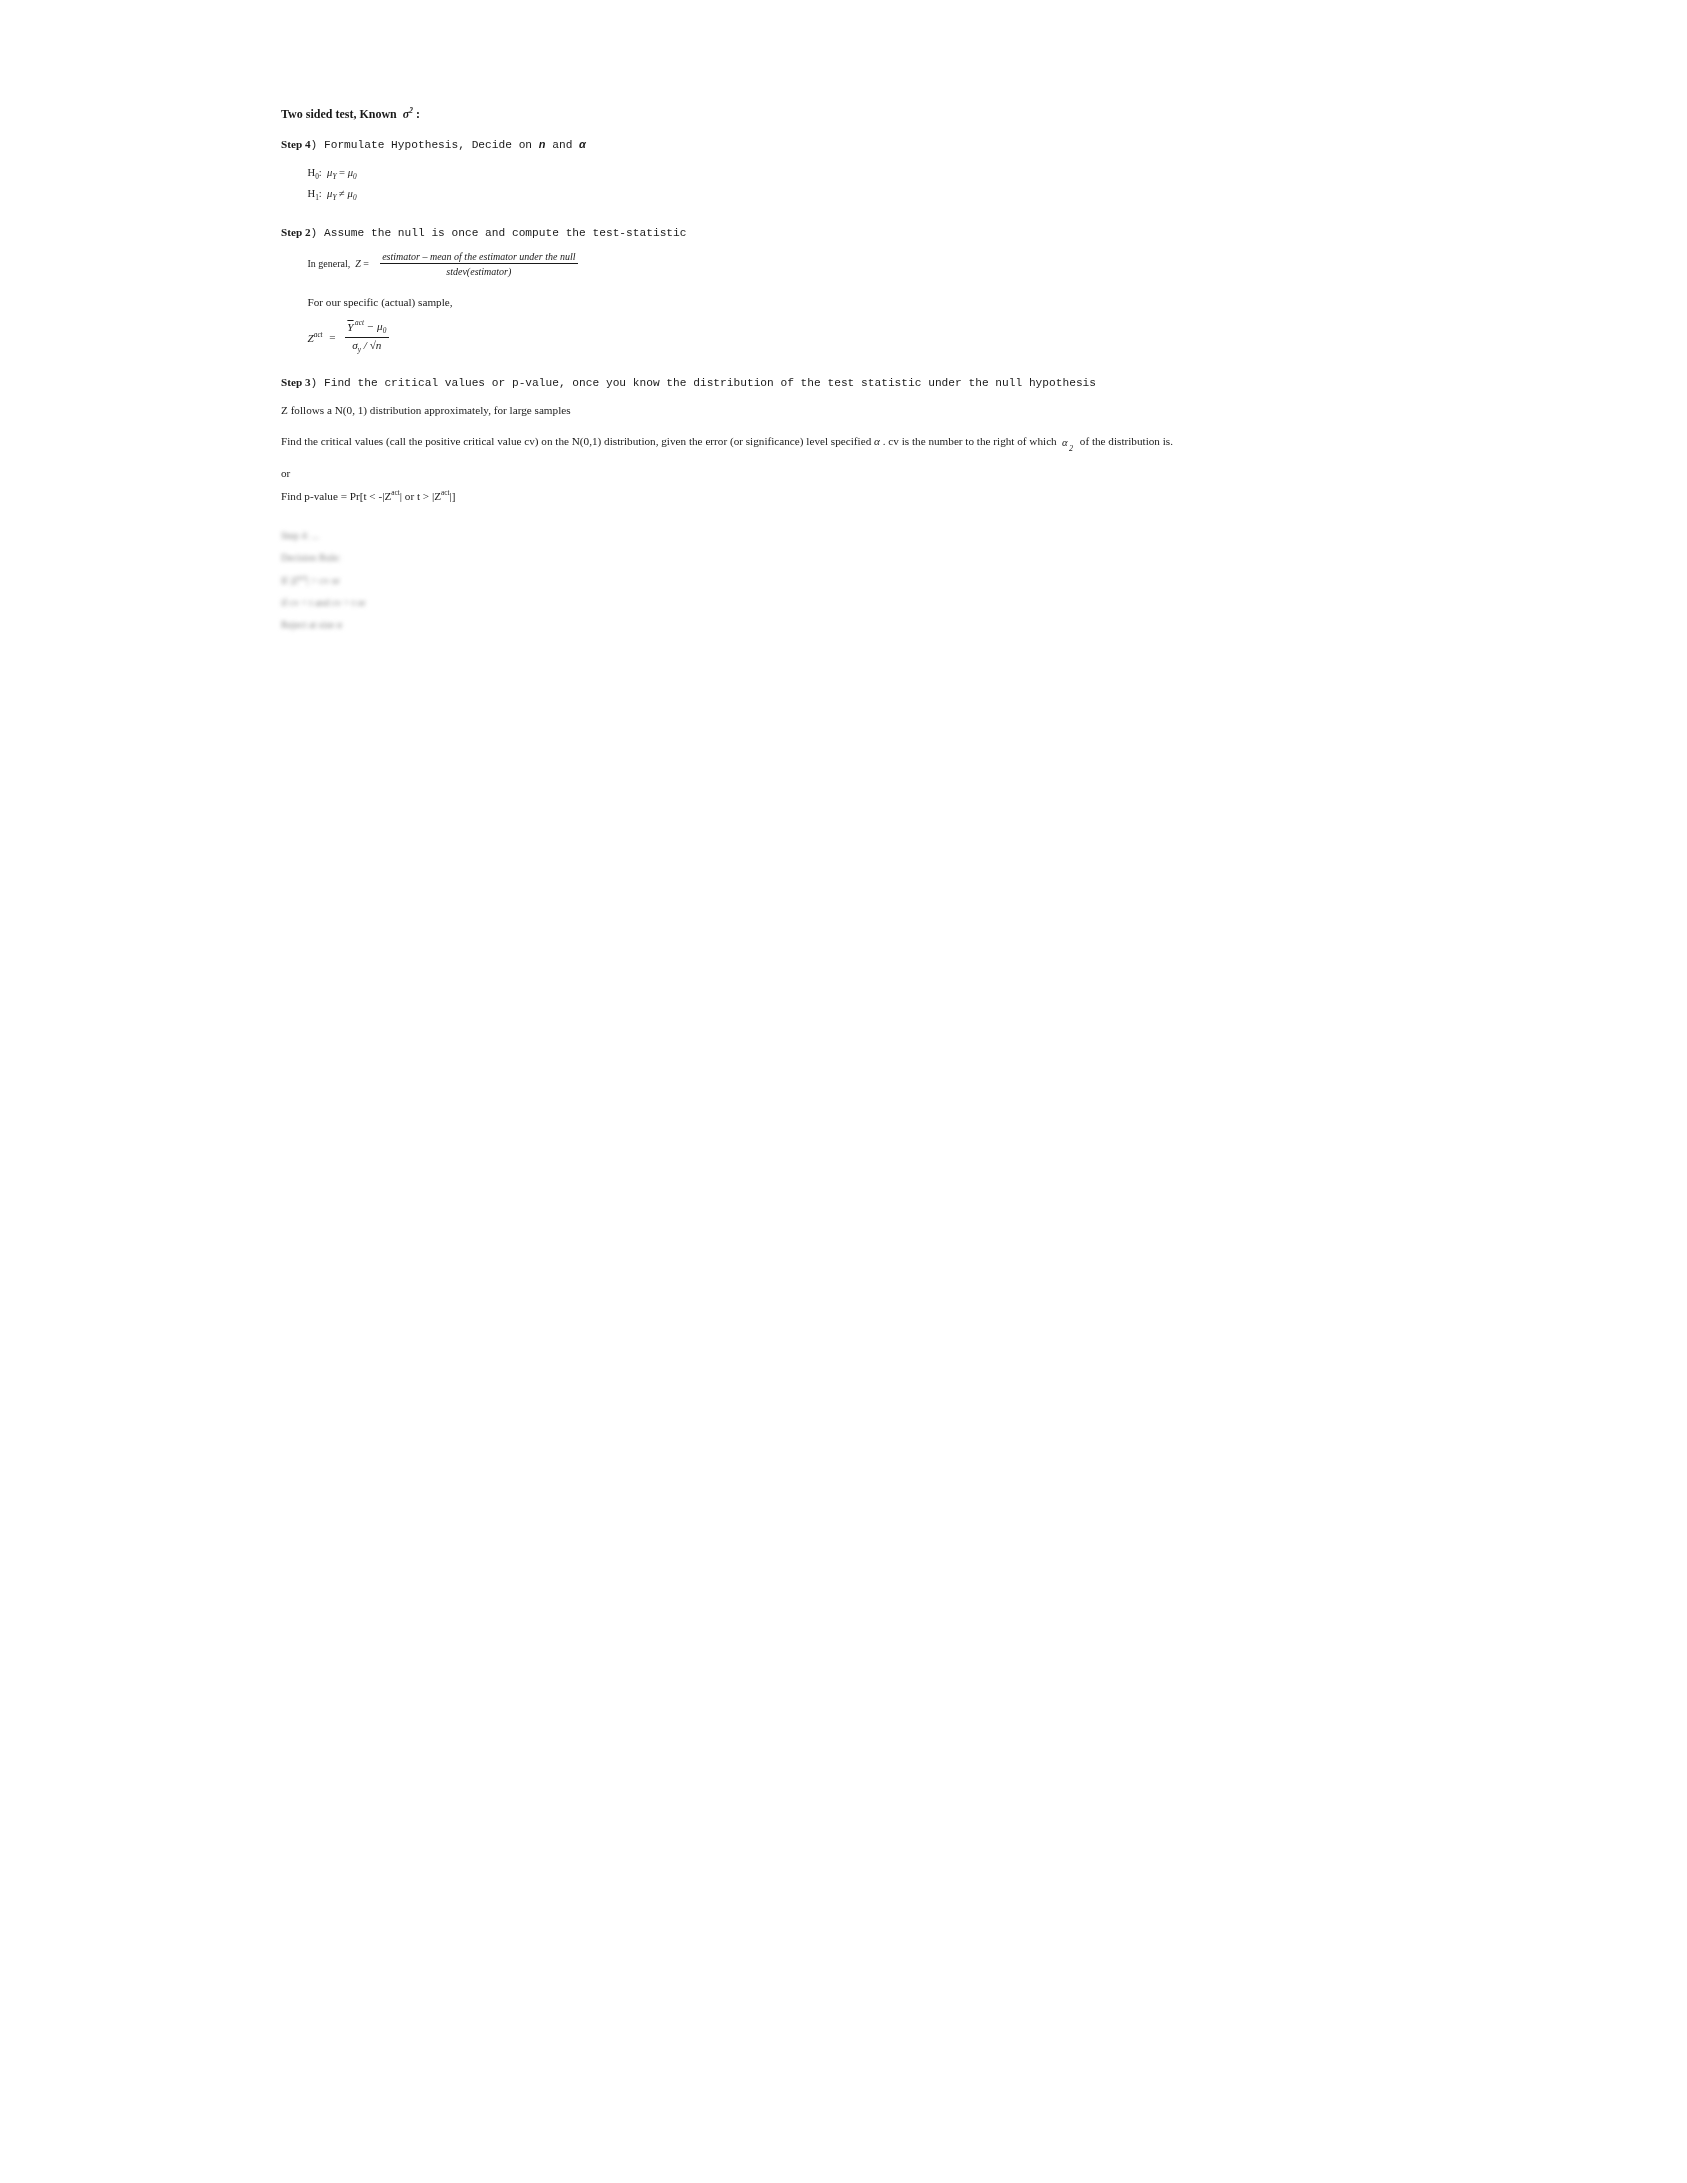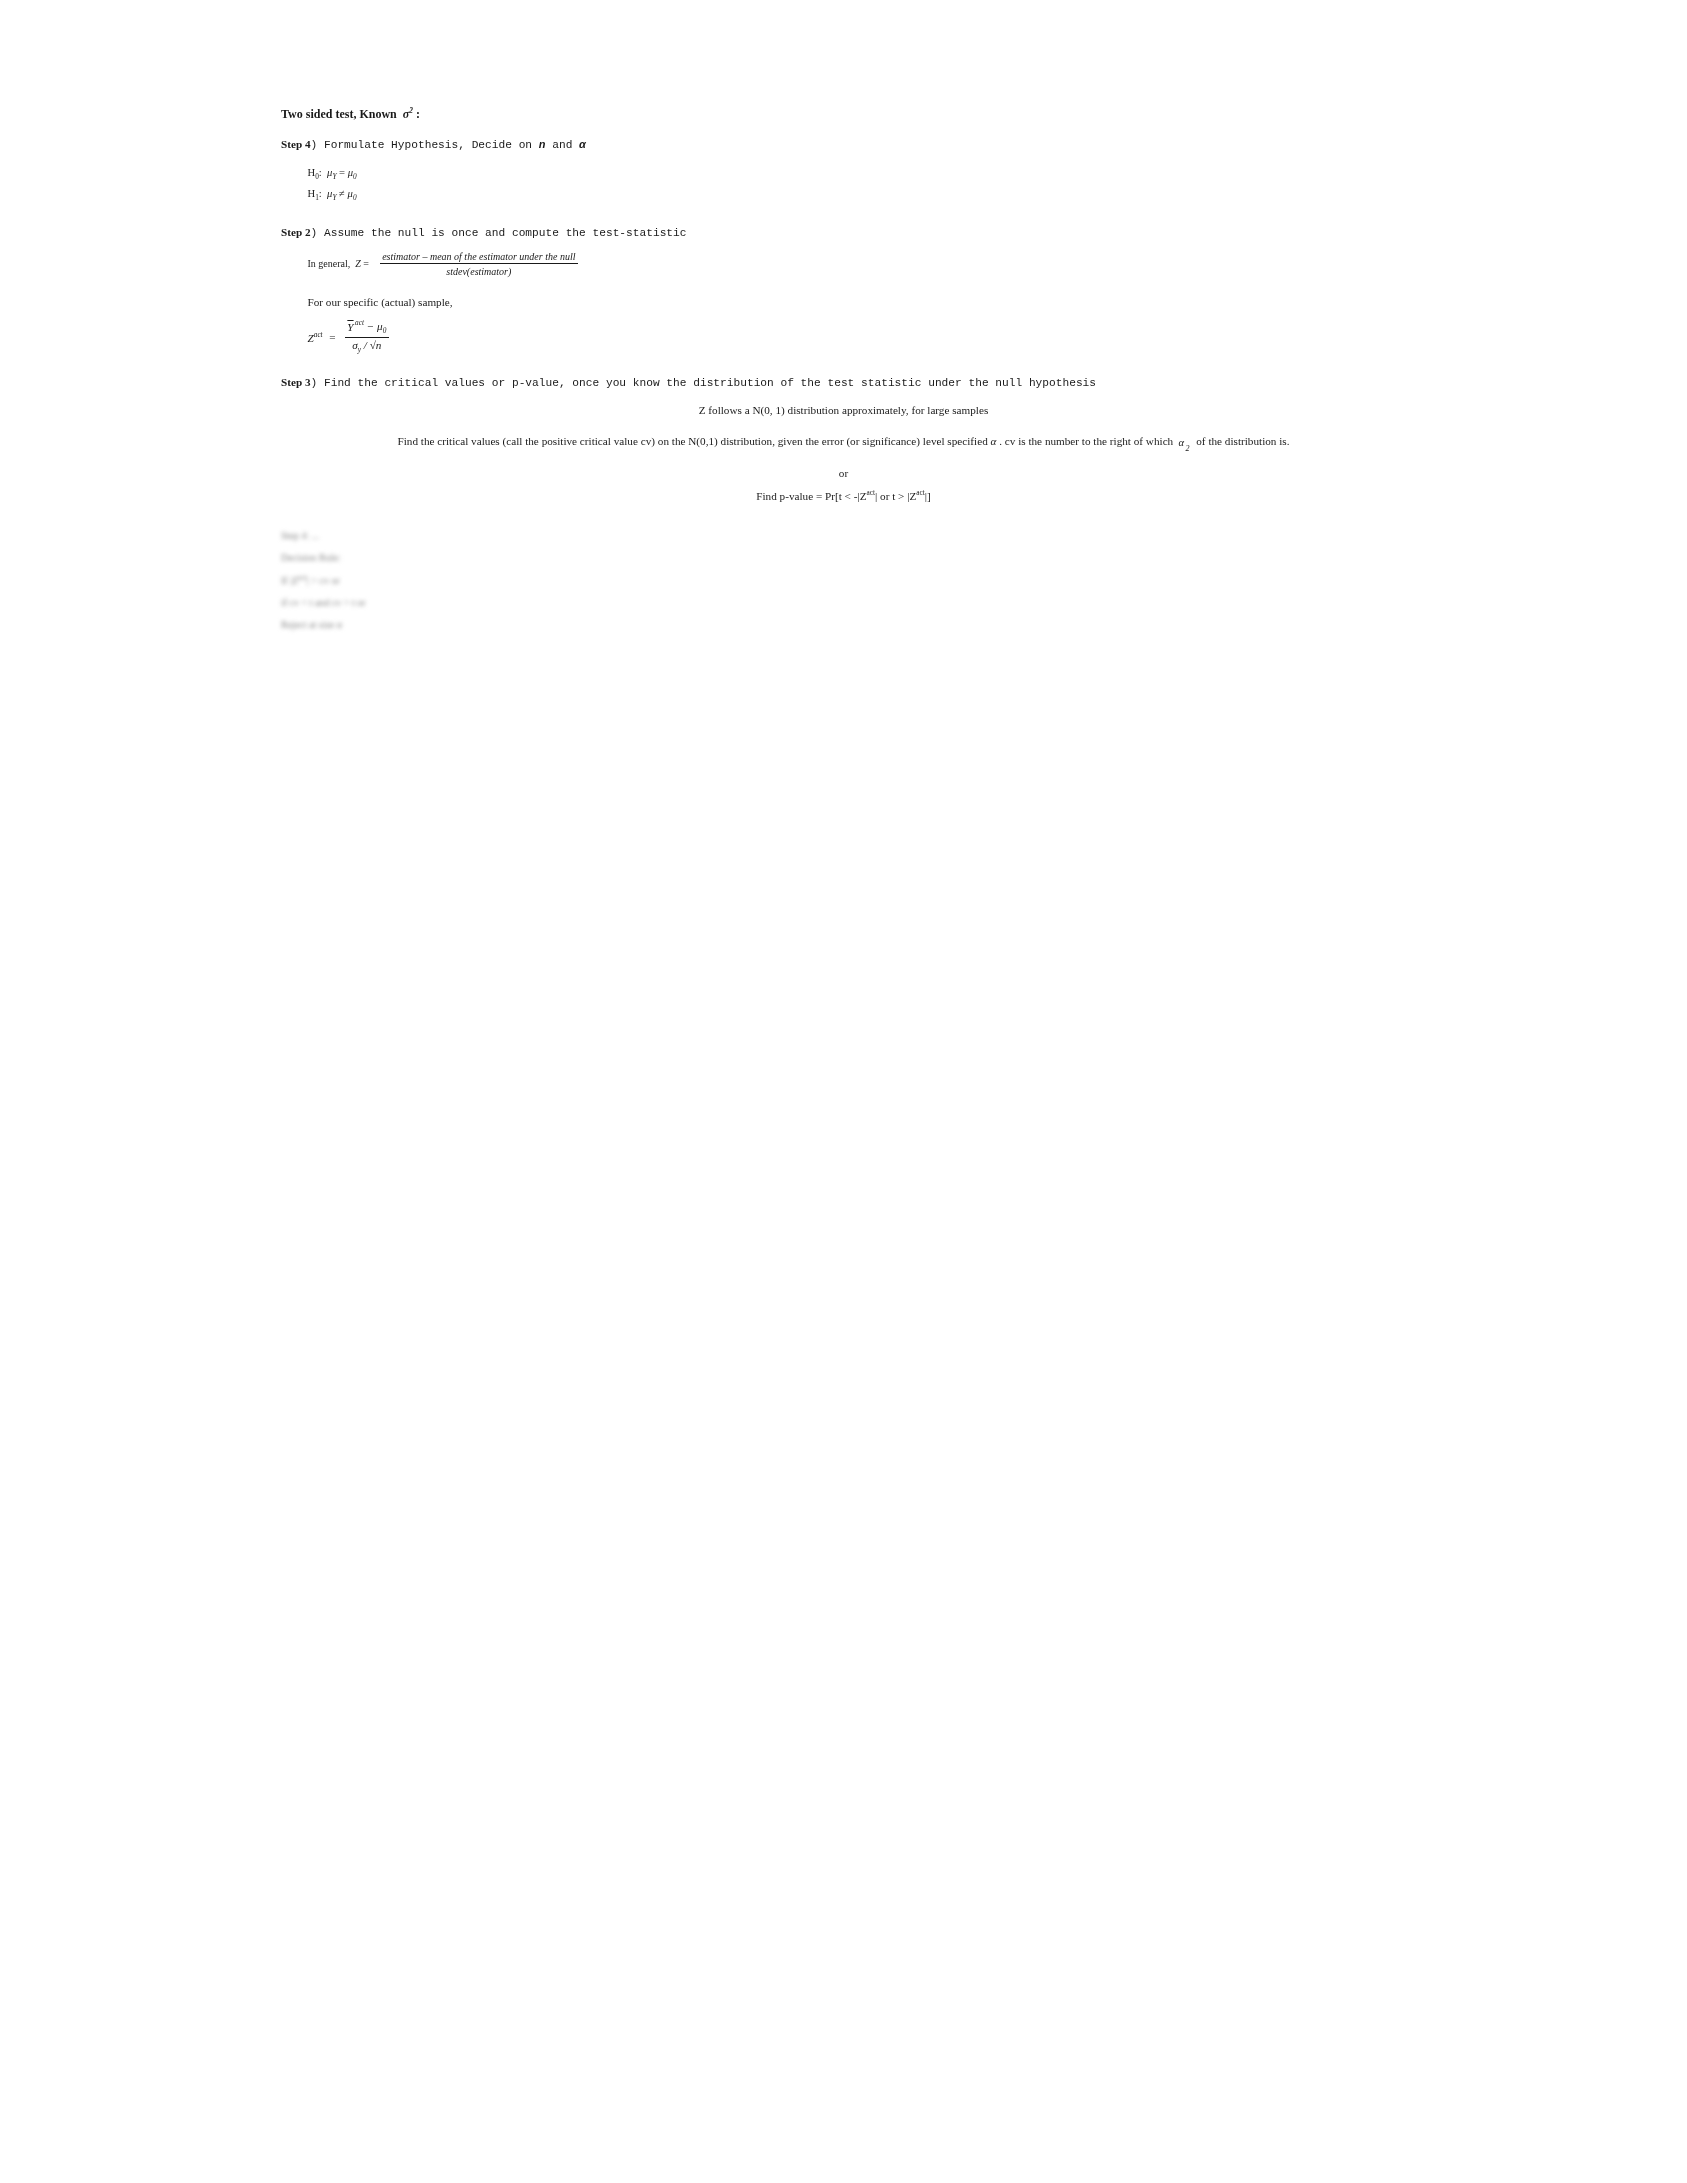--- a/index.html
+++ b/index.html
@@ -79,21 +79,20 @@
 
     .fraction .denominator {
       padding: 1.3px 2.6px 0 2.6px;
       font-style: italic;
     }
 
     .paragraph {
       font-size: 11.2px;
       line-height: 1.75;
       margin-bottom: 12px;
-      text-align: center;
     }
 
     sup {
       font-size: 7.3px;
       vertical-align: super;
     }
 
     sub {
       font-size: 7.3px;
       vertical-align: sub;

